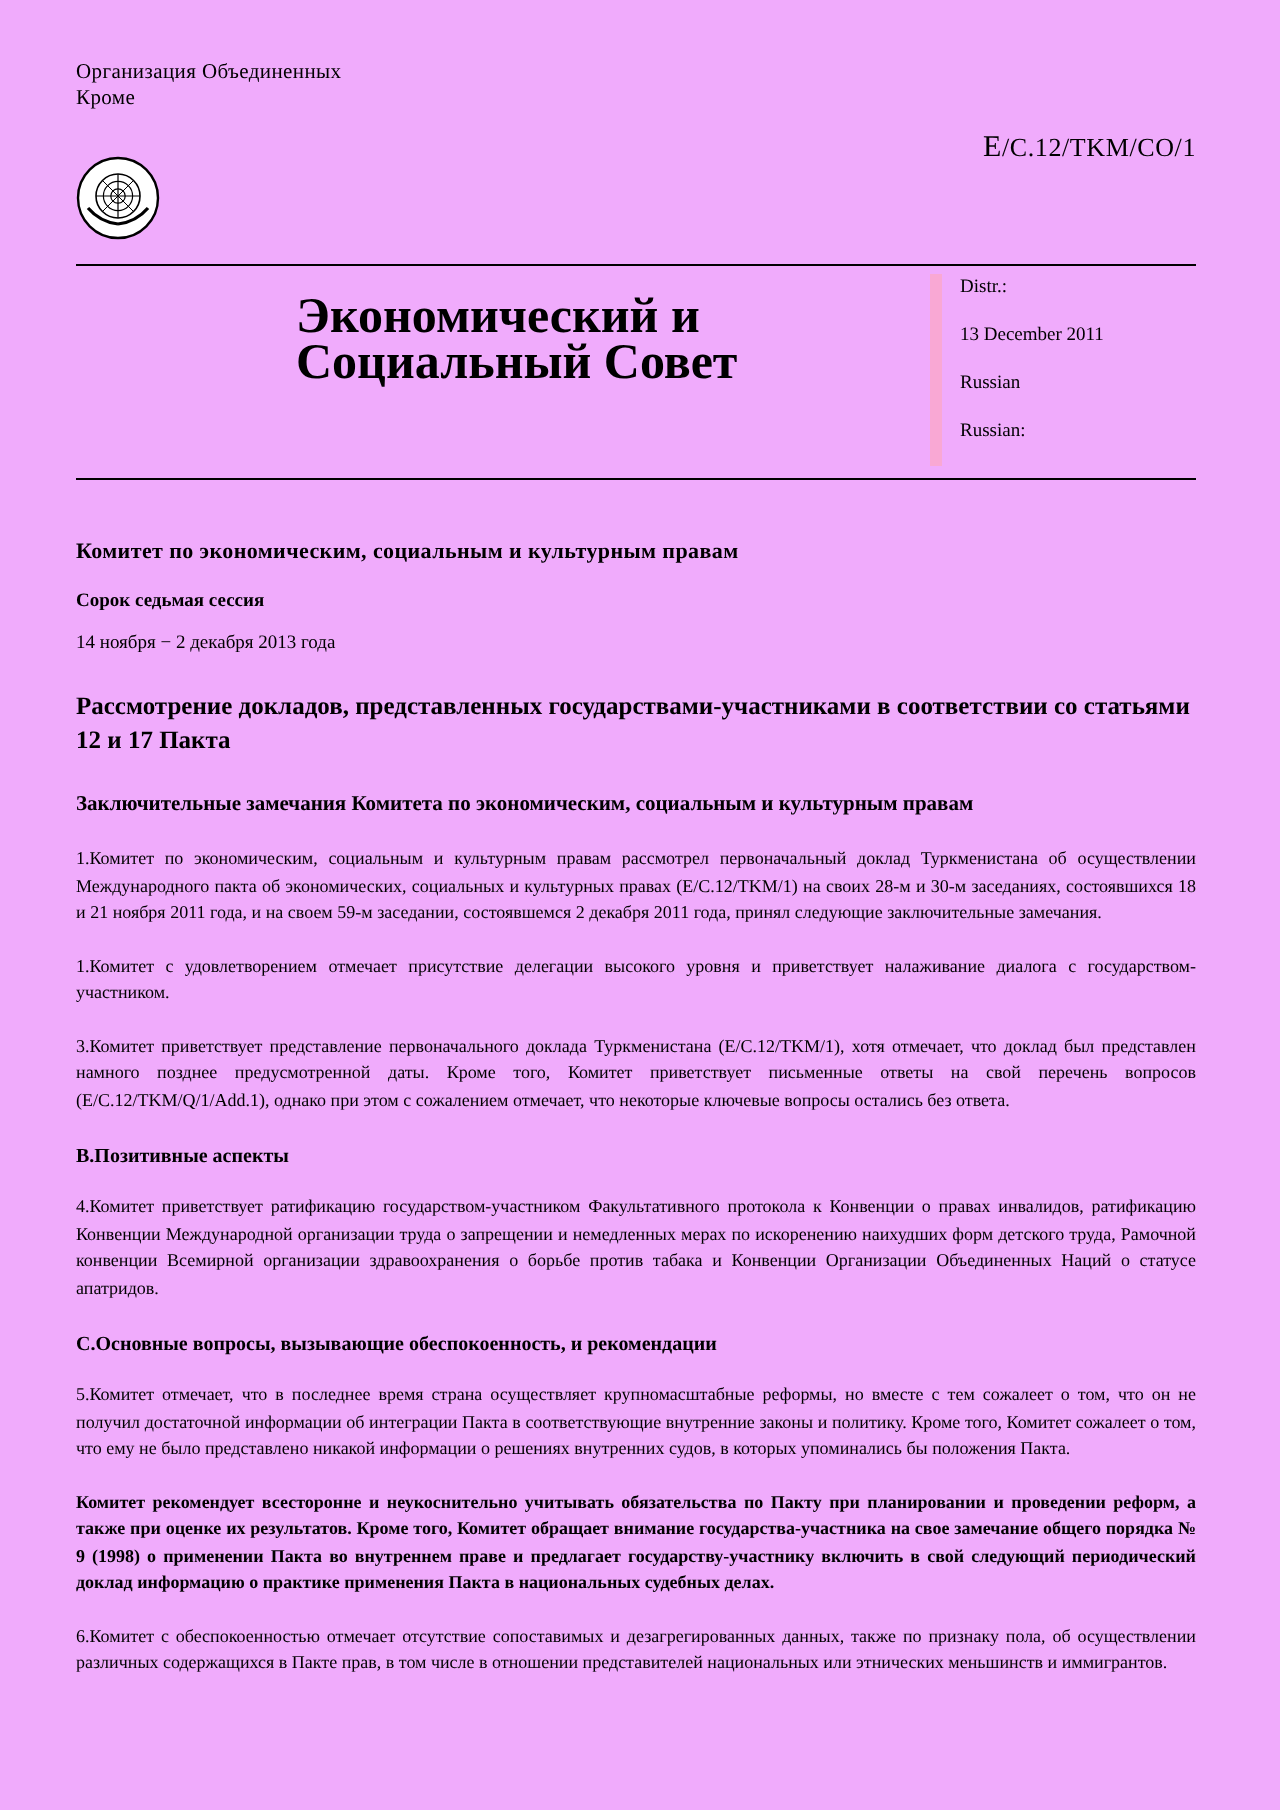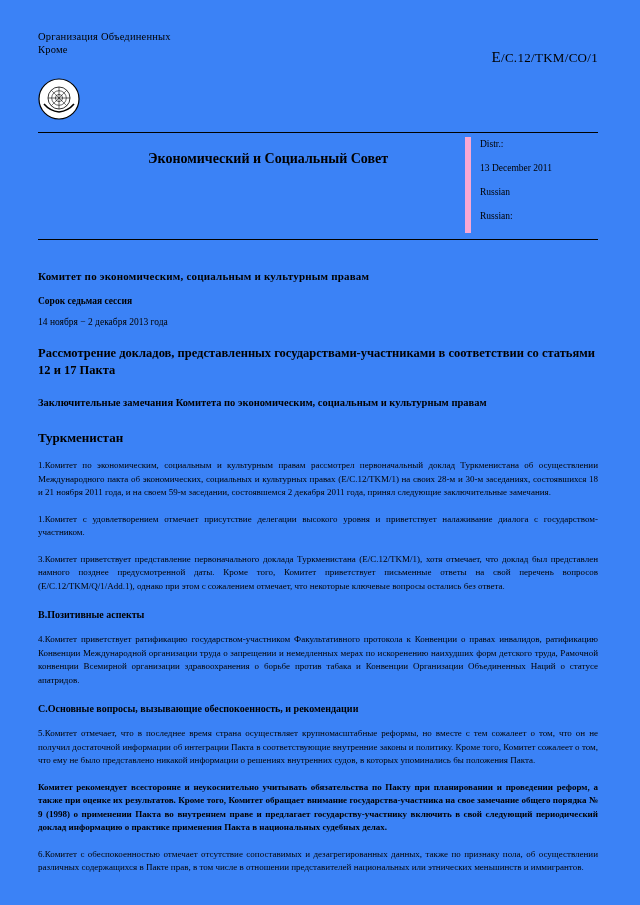--- a/index.html
+++ b/index.html
@@ -10,39 +10,39 @@
   body {
     font-family: "Liberation Serif", serif;
     color: #000000;
   }
   .page {
     position: relative;
     width: 640px;
     height: 905px;
     box-sizing: border-box;
     padding: 30px 42px 0 38px;
-    background: #3b82f6;
+    background: #f0abfc;
     overflow: hidden;
   }
 
   
   .masthead {
     position: relative;
     min-height: 96px;
   }
   .org-name {
     font-size: 10.5px;
     line-height: 13px;
     letter-spacing: 0.2px;
     width: 240px;
   }
   .symbol {
     position: absolute;
     right: 0;
-    top: 19px;
+    top: 36px;
     font-size: 13px;
     letter-spacing: 0.3px;
     white-space: nowrap;
   }
   .symbol .big {
     font-size: 15px;
   }
 
   
   .emblem {
@@ -62,21 +62,21 @@
   }
   .titleband {
     display: flex;
     align-items: flex-start;
     padding-top: 14px;
     min-height: 86px;
   }
   .titleband .spacer { width: 110px; flex: 0 0 110px; }
   .doc-title {
     flex: 1 1 auto;
-    font-size: 14px;
+    font-size: 25px;
     font-weight: bold;
     line-height: 23px;
     padding-right: 14px;
   }
   .distbox {
     flex: 0 0 118px;
     width: 118px;
     border-left: 6px solid #f9a8d4;
     padding-left: 9px;
     font-size: 9.5px;
@@ -182,21 +182,20 @@
 
   <hr class="rule">
 
   <div class="body">
     <h2 class="committee">Комитет по экономическим, социальным и культурным правам</h2>
     <div class="session">Сорок седьмая сессия</div>
     <div class="dates">14 ноября − 2 декабря 2013 года</div>
 
     <h1 class="maintitle">Рассмотрение докладов, представленных государствами-участниками в соответствии со статьями 12 и 17 Пакта</h1>
     <h3 class="subtitle">Заключительные замечания Комитета по экономическим, социальным и культурным правам</h3>
-    <h3 class="country">Туркменистан</h3>
 
     <p class="para">1.Комитет по экономическим, социальным и культурным правам рассмотрел первоначальный доклад Туркменистана об осуществлении Международного пакта об экономических, социальных и культурных правах (E/C.12/TKM/1) на своих 28-м и 30-м заседаниях, состоявшихся 18 и 21 ноября 2011 года, и на своем 59-м заседании, состоявшемся 2 декабря 2011 года, принял следующие заключительные замечания.</p>
     <p class="para">1.Комитет с удовлетворением отмечает присутствие делегации высокого уровня и приветствует налаживание диалога с государством-участником.</p>
 
     <p class="para">3.Комитет приветствует представление первоначального доклада Туркменистана (E/C.12/TKM/1), хотя отмечает, что доклад был представлен намного позднее предусмотренной даты. Кроме того, Комитет приветствует письменные ответы на свой перечень вопросов (E/C.12/TKM/Q/1/Add.1), однако при этом с сожалением отмечает, что некоторые ключевые вопросы остались без ответа.</p>
 
     <h4 class="section">B.Позитивные аспекты</h4>
     <p class="para">4.Комитет приветствует ратификацию государством-участником Факультативного протокола к Конвенции о правах инвалидов, ратификацию Конвенции Международной организации труда о запрещении и немедленных мерах по искоренению наихудших форм детского труда, Рамочной конвенции Всемирной организации здравоохранения о борьбе против табака и Конвенции Организации Объединенных Наций о статусе апатридов.</p>
 
     <h4 class="section">C.Основные вопросы, вызывающие обеспокоенность, и рекомендации</h4>

